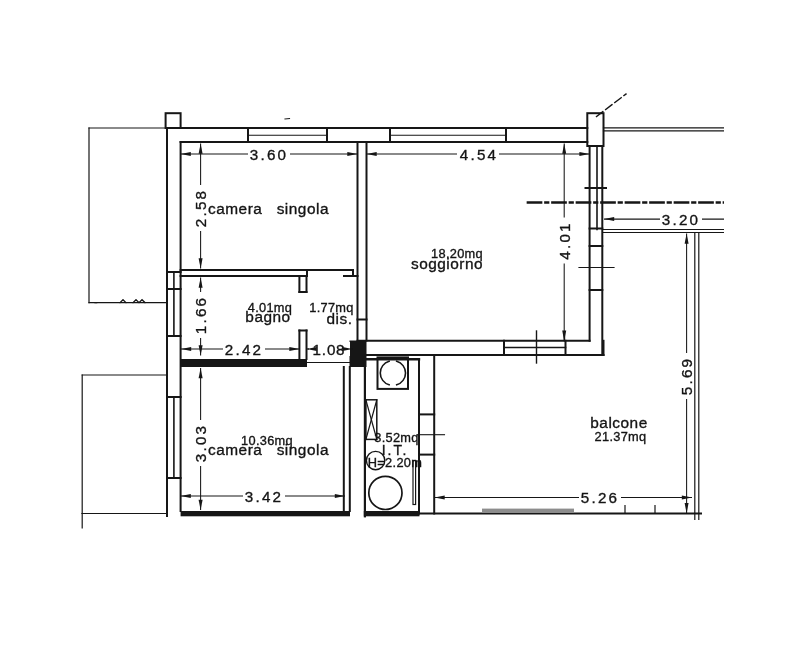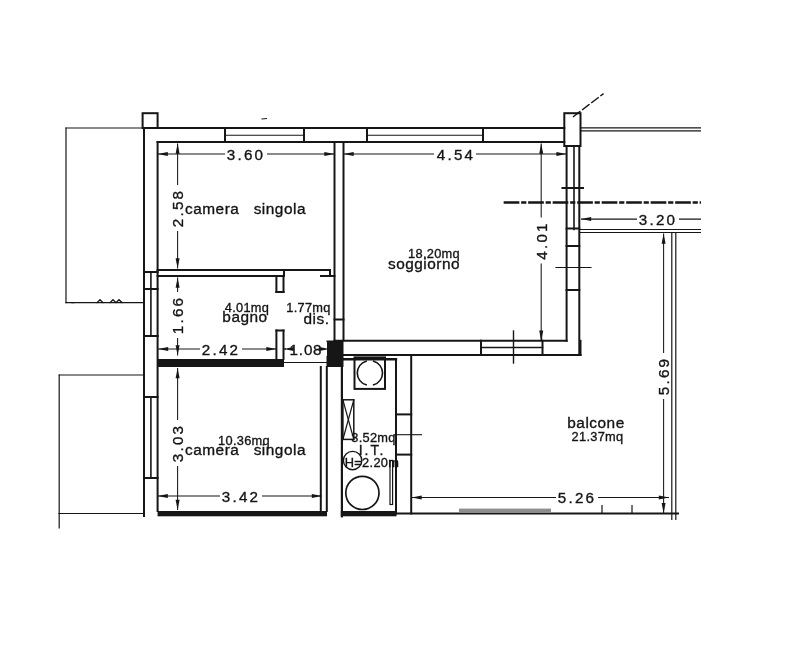--- a/index.html
+++ b/index.html
@@ -1,16 +1,16 @@
 <!DOCTYPE html>
 <html><head>
 <meta charset="utf-8">
 <style>
 html,body{margin:0;padding:0;background:#ffffff;}
-#page{position:relative;width:701px;height:645px;background:#ffffff;overflow:hidden;}
+#page{position:relative;width:701px;height:645px;background:#ffffff;overflow:hidden;margin-left:23px;}
 svg{filter:blur(0.3px);}
 text{font-family:"Liberation Sans",sans-serif;fill:#141414;stroke:#141414;stroke-width:0.34px;}
 .rm{font-size:15.4px;letter-spacing:0.5px;}
 .mq{font-size:12.8px;letter-spacing:0.3px;}
 .dim{font-size:15.2px;letter-spacing:2.2px;}
 </style>
 </head>
 <body>
 <div id="page">
 <svg width="800" height="645" viewBox="0 0 800 645">

